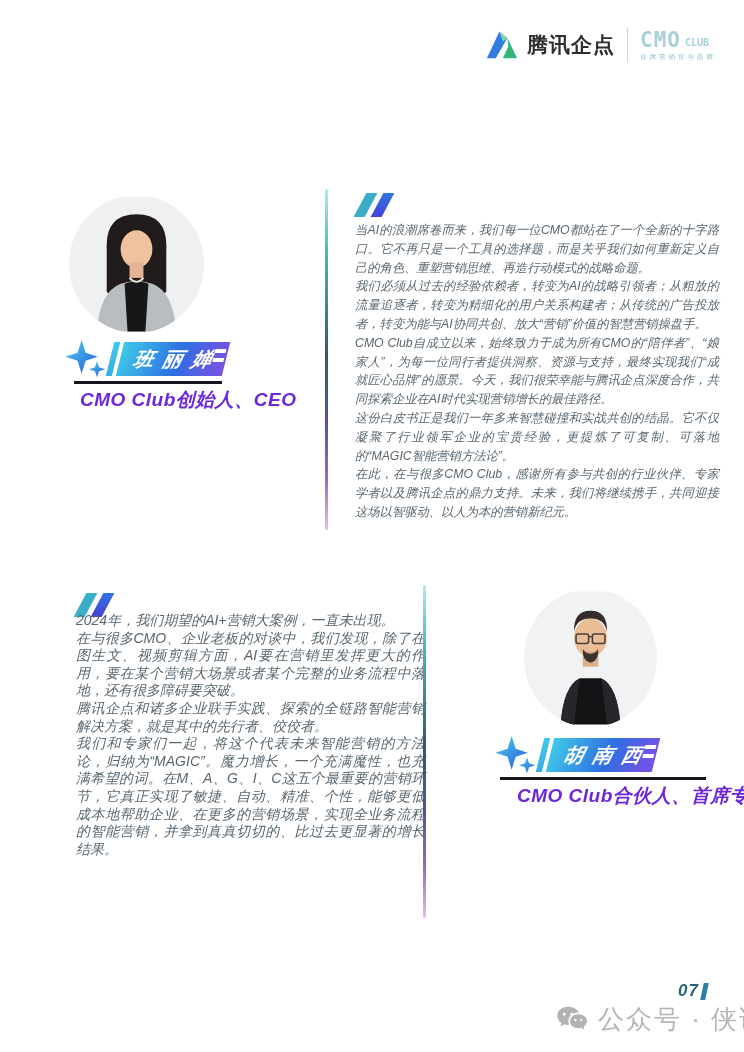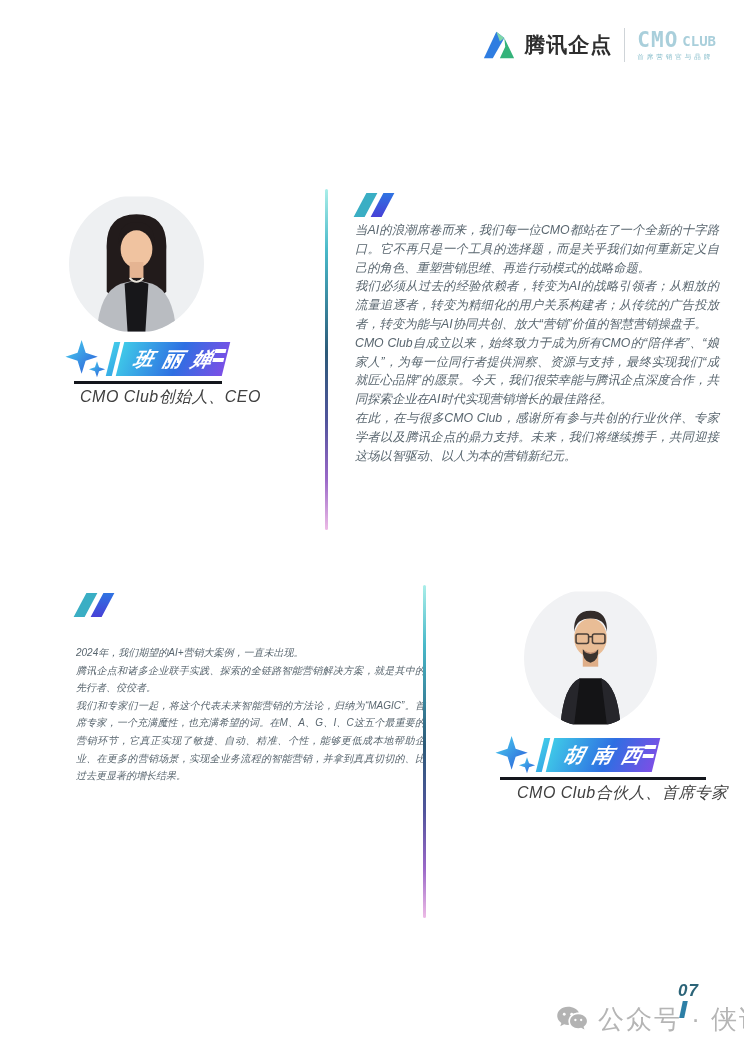--- a/index.html
+++ b/index.html
@@ -8,21 +8,21 @@
 
   
   .hdr{position:absolute;top:28px;right:28px;display:flex;align-items:center;gap:12px;}
   .qd-logo{display:flex;align-items:center;gap:7px;}
   .qd-text{font-size:21px;font-weight:bold;color:#2e2e2e;letter-spacing:1px;}
   .hdr-divider{width:1px;height:34px;background:#cfd4d8;}
   .cmo-wrap{display:flex;flex-direction:column;line-height:1;}
   .cmo-row{display:flex;align-items:flex-end;gap:4px;}
   .cmo-main{font-family:"DejaVu Sans Mono","Liberation Mono",monospace;font-size:21px;
             font-weight:bold;color:#a9cfdb;letter-spacing:1px;}
-  .cmo-sub{font-family:"DejaVu Sans Mono","Liberation Mono",monospace;font-size:14px;
+  .cmo-sub{font-family:"DejaVu Sans Mono","Liberation Mono",monospace;font-size:10px;
            font-weight:bold;color:#a9cfdb;padding-bottom:3px;}
   .cmo-tagline{font-size:6.5px;color:#85bcca;letter-spacing:3px;margin-top:3px;}
 
   
   .avatar{position:absolute;border-radius:50%;overflow:hidden;}
   .avatar svg{display:block;width:100%;height:100%;}
   #avatar-top{left:69px;top:195px;width:135px;height:138px;}
   #avatar-bottom{left:524px;top:589px;width:133px;height:138px;}
 
   
@@ -34,45 +34,45 @@
   .badge-sliver{width:6px;background:linear-gradient(120deg,#43cbe9,#35a9e6);margin-right:4px;}
   .name-badge{position:relative;display:flex;align-items:center;justify-content:center;
               padding:0 14px;background:linear-gradient(100deg,#3fc9e8 0%,#2e6fe2 55%,#7b4fe6 100%);}
   .name-badge .nm{color:#fff;font-size:20px;font-weight:bold;font-style:italic;
                   letter-spacing:9px;margin-right:-9px;white-space:nowrap;}
   .badge-dashes{position:absolute;right:2px;top:7px;display:flex;flex-direction:column;gap:5px;}
   .badge-dashes i{display:block;width:11px;height:4px;background:#ffffff;}
   .profile-rule{position:absolute;height:3px;background:#13161c;}
   #rule-top{left:74px;top:381px;width:148px;}
   #rule-bottom{left:500px;top:777px;width:206px;}
-  .profile-title{position:absolute;font-size:16px;font-weight:normal;font-style:italic;
-                 color:#404040;letter-spacing:0.5px;white-space:nowrap;}
+  .profile-title{position:absolute;font-size:19px;font-weight:bold;font-style:italic;
+                 color:#6d28d9;letter-spacing:0.5px;white-space:nowrap;}
   #title-top{left:80px;top:387px;}
   #title-bottom{left:517px;top:783px;}
 
   
   .vline{position:absolute;width:3px;border-radius:2px;
          background:linear-gradient(180deg,#aaeee9 0%,#49b9c9 18%,#2c5a78 48%,#51549c 68%,#9a68c8 85%,#edbbe6 100%);}
   #vline-top{left:325px;top:189px;height:341px;}
   #vline-bottom{left:423px;top:585px;height:333px;}
 
   .quote-icon{position:absolute;display:flex;gap:6px;}
   .quote-icon i{display:block;width:11px;height:24px;transform:skewX(-28deg);}
   .quote-icon i.t{background:#3aaec4;}
   .quote-icon i.b{background:linear-gradient(180deg,#2f74e2,#4740d6);}
   #qicon-top{left:360px;top:193px;}
   #qicon-bottom{left:80px;top:593px;}
 
   .quote-text{position:absolute;color:#59666f;font-style:italic;text-align:justify;}
   .quote-text p{margin:0;}
   #qtext-top{left:355px;top:221px;width:364px;font-size:12.3px;line-height:18.8px;}
-  #qtext-bottom{left:76px;top:644px;width:349px;font-size:10px;line-height:17.6px;}
-
-  
-  .pageno{position:absolute;left:678px;top:981px;display:flex;flex-direction:column;}
+  #qtext-bottom{left:76px;top:612px;width:349px;font-size:14px;line-height:17.6px;}
+
+  
+  .pageno{position:absolute;left:678px;top:981px;display:flex;align-items:center;}
   .pageno .num{font-size:17px;font-weight:bold;font-style:italic;color:#2c6478;letter-spacing:1px;}
   .pageno .bar{width:5px;height:17px;background:#2d7fa6;margin-left:3px;transform:skewX(-12deg);}
   .watermark{position:absolute;left:556px;top:1002px;display:flex;align-items:center;gap:9px;}
   .watermark .wm-text{font-size:26px;color:#b5b5b5;letter-spacing:2px;white-space:nowrap;}
   .wm-icon{width:33px;height:30px;}
 </style>
 </head>
 <body>
 
 <div id="page">
@@ -136,31 +136,33 @@
 
   <div class="vline" id="vline-top"></div>
   <div class="quote-icon" id="qicon-top">
     <i class="t"></i>
       <i class="b"></i>
   </div>
   <div class="quote-text" id="qtext-top">
     <p>当AI的浪潮席卷而来，我们每一位CMO都站在了一个全新的十字路口。它不再只是一个工具的选择题，而是关乎我们如何重新定义自己的角色、重塑营销思维、再造行动模式的战略命题。</p>
     <p>我们必须从过去的经验依赖者，转变为AI的战略引领者；从粗放的流量追逐者，转变为精细化的用户关系构建者；从传统的广告投放者，转变为能与AI协同共创、放大“营销”价值的智慧营销操盘手。</p>
     <p>CMO Club自成立以来，始终致力于成为所有CMO的“陪伴者”、“娘家人”，为每一位同行者提供洞察、资源与支持，最终实现我们“成就匠心品牌”的愿景。今天，我们很荣幸能与腾讯企点深度合作，共同探索企业在AI时代实现营销增长的最佳路径。</p>
+    <p>这份白皮书正是我们一年多来智慧碰撞和实战共创的结晶。它不仅凝聚了行业领军企业的宝贵经验，更提炼了可复制、可落地的“MAGIC智能营销方法论”。</p>
     <p>在此，在与很多CMO Club，感谢所有参与共创的行业伙伴、专家学者以及腾讯企点的鼎力支持。未来，我们将继续携手，共同迎接这场以智驱动、以人为本的营销新纪元。</p>
   </div>
 
   <div class="quote-icon" id="qicon-bottom">
     <i class="t"></i>
       <i class="b"></i>
   </div>
   <div class="quote-text" id="qtext-bottom">
     <p>2024年，我们期望的AI+营销大案例，一直未出现。</p>
+    <p>在与很多CMO、企业老板的对谈中，我们发现，除了在图生文、视频剪辑方面，AI要在营销里发挥更大的作用，要在某个营销大场景或者某个完整的业务流程中落地，还有很多障碍要突破。</p>
     <p>腾讯企点和诸多企业联手实践、探索的全链路智能营销解决方案，就是其中的先行者、佼佼者。</p>
-    <p>我们和专家们一起，将这个代表未来智能营销的方法论，归纳为“MAGIC”。首席专家，一个充满魔性，也充满希望的词。在M、A、G、I、C这五个最重要的营销环节，它真正实现了敏捷、自动、精准、个性，能够更低成本地帮助企业、在更多的营销场景，实现全业务流程的智能营销，并拿到真真切切的、比过去更显著的增长结果。</p>
+    <p>我们和专家们一起，将这个代表未来智能营销的方法论，归纳为“MAGIC”。魔力增长，一个充满魔性，也充满希望的词。在M、A、G、I、C这五个最重要的营销环节，它真正实现了敏捷、自动、精准、个性，能够更低成本地帮助企业、在更多的营销场景，实现全业务流程的智能营销，并拿到真真切切的、比过去更显著的增长结果。</p>
   </div>
   <div class="vline" id="vline-bottom"></div>
 
   <div class="avatar" id="avatar-bottom">
     <svg viewBox="0 0 138 138">
       <rect width="138" height="138" fill="#f1f2f4"></rect>
       <rect x="61" y="62" width="16" height="16" fill="#dfae88"></rect>
       <ellipse cx="69" cy="48" rx="17" ry="20" fill="#e9bd96"></ellipse>
       <path d="M52 42 Q51 20 69 20 Q87 20 86 42 Q84 28 69 28 Q54 28 52 42 Z" fill="#332c2a"></path>
       <rect x="54" y="44" width="13" height="10" rx="2" fill="none" stroke="#4a3f38" stroke-width="1.6"></rect>

